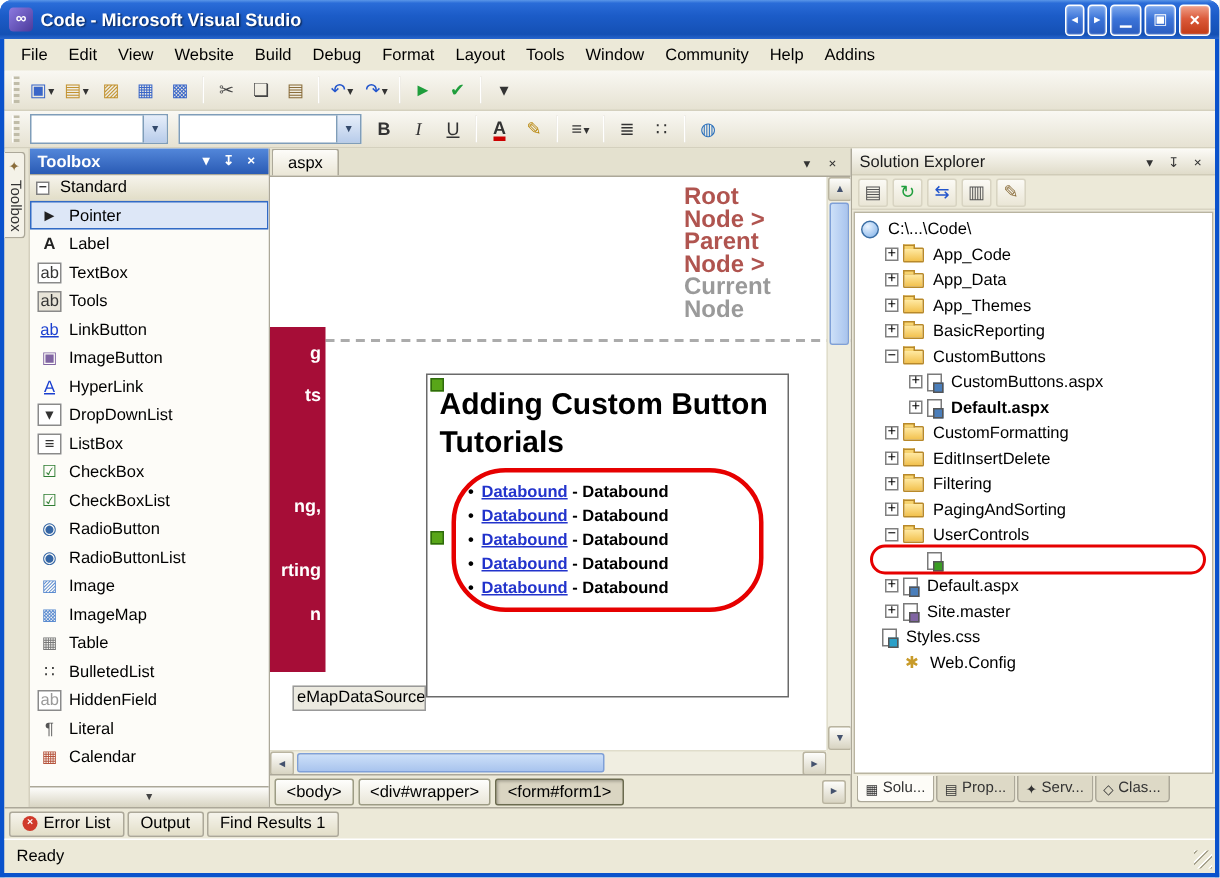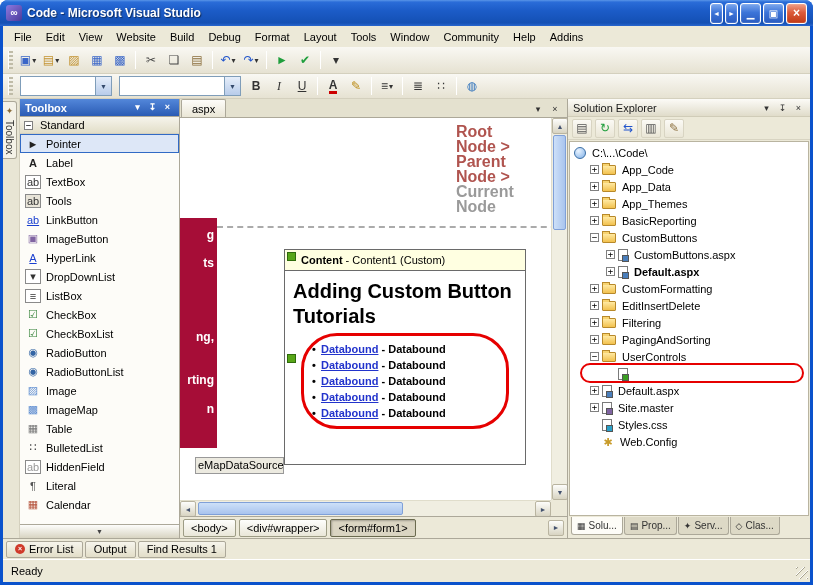--- a/index.html
+++ b/index.html
@@ -424,21 +424,20 @@
               <span class="frag" style="top: 10px;">g</span>
               <span class="frag" style="top: 38px;">ts</span>
               <span class="frag" style="top: 112px;">ng,</span>
               <span class="frag" style="top: 155px;">rting</span>
               <span class="frag" style="top: 184px;">n</span>
             </div>
 
           <div class="content-box">
             <span class="cb-glyph"></span>
             <span class="uc-glyph"></span>
-            <div class="cb-header"><b>Content</b><span> - Content1 (Custom)</span></div>
             <div class="cb-body">
               <div class="cb-title">Adding Custom Button Tutorials</div>
               <div class="dlist">
                   <div class="dl-row"><span class="dl-bullet">•</span><a class="dl-link">Databound</a><span class="dl-suffix"> - Databound</span></div>
                   <div class="dl-row"><span class="dl-bullet">•</span><a class="dl-link">Databound</a><span class="dl-suffix"> - Databound</span></div>
                   <div class="dl-row"><span class="dl-bullet">•</span><a class="dl-link">Databound</a><span class="dl-suffix"> - Databound</span></div>
                   <div class="dl-row"><span class="dl-bullet">•</span><a class="dl-link">Databound</a><span class="dl-suffix"> - Databound</span></div>
                   <div class="dl-row"><span class="dl-bullet">•</span><a class="dl-link">Databound</a><span class="dl-suffix"> - Databound</span></div>
                   <div class="annot list"></div>
                 </div>
@@ -567,21 +566,21 @@
             <div class="trow" style="padding-left: 20px;">
               <span class="exp">+</span>
               <span class="ti ic-page ic-aspx"></span>
               <span class="tlabel">Default.aspx</span>
             </div>
             <div class="trow" style="padding-left: 20px;">
               <span class="exp">+</span>
               <span class="ti ic-page ic-master"></span>
               <span class="tlabel">Site.master</span>
             </div>
-            <div class="trow" style="padding-left: 6px; margin-left: 14px;">
+            <div class="trow" style="padding-left: 6px;">
               <span class="tspace"></span>
               <span class="ti ic-page ic-css"></span>
               <span class="tlabel">Styles.css</span>
             </div>
             <div class="trow" style="padding-left: 20px;">
               <span class="tspace"></span>
               <span class="ti ic-config">✱</span>
               <span class="tlabel">Web.Config</span>
             </div>
           </div>

